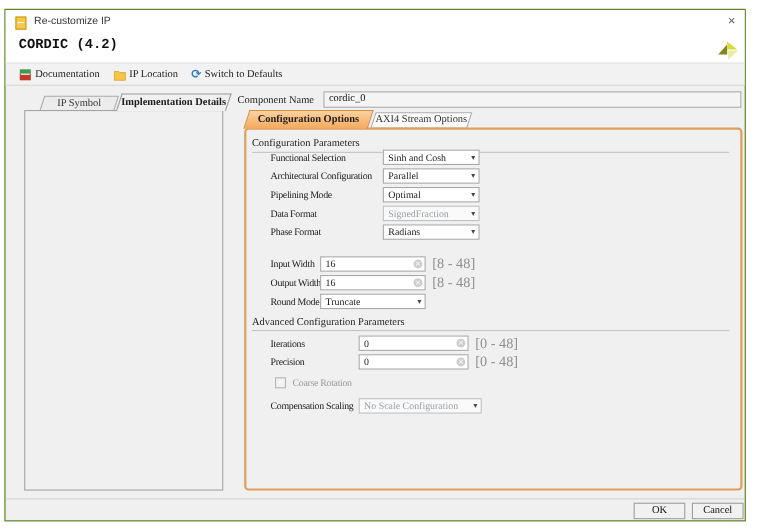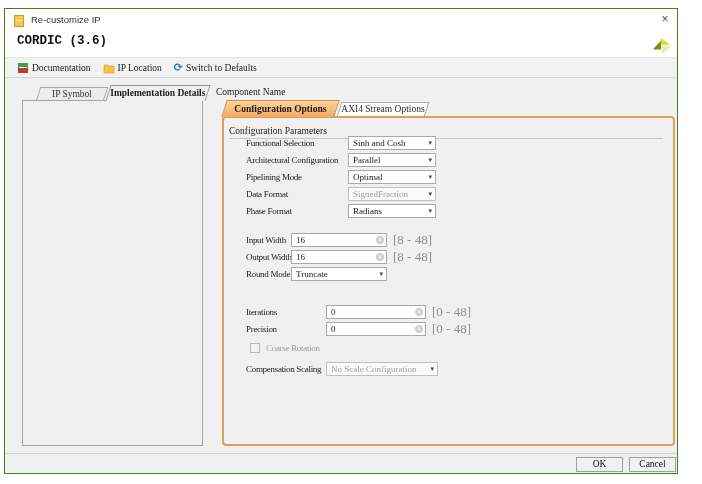--- a/index.html
+++ b/index.html
@@ -69,21 +69,21 @@
 </head>
 <body>
 
 <div id="window">
   <div class="abs white-top"></div>
 
   <div class="abs tb-icon"></div>
   <div class="abs tb-title">Re-customize IP</div>
   <div class="abs close-btn">×</div>
 
-  <div class="abs product-title">CORDIC (3.6)</div>
+  <div class="abs product-title">CORDIC (4.2)</div>
   <svg class="abs logo" viewBox="0 0 24 24">
     <polygon points="2,17 11,7 11,17" fill="#83861c"></polygon>
     <polygon points="11,4 21,12 11,12" fill="#d7dd3c"></polygon>
     <polygon points="12,13 22,13 12,22" fill="#e9eda4"></polygon>
   </svg>
 
   <div class="abs toolbar">
     <div class="tool-item">
       <svg class="tool-icon" viewBox="0 0 12 12">
         <rect x="1" y="1" width="10" height="4" fill="#3a9e4e"></rect>
@@ -136,20 +136,21 @@
   <span class="abs lp-text lp-underline" style="left:37px;top:252px;">Transaction</span>
   <span class="abs lp-text lp-underline" style="left:96px;top:252px;">Field</span>
   <span class="abs lp-text lp-underline" style="left:150px;top:252px;">Type</span>
   <span class="abs lp-text" style="left:37px;top:266px;">0</span>
   <span class="abs lp-text" style="left:96px;top:266px;">IMAG(31:16)</span>
   <span class="abs lp-text" style="left:150px;top:266px;">fix16_14</span>
   <span class="abs lp-text" style="left:96px;top:279px;">REAL(15:0)</span>
   <span class="abs lp-text" style="left:150px;top:279px;">fix16_14</span>
 
   <span class="abs comp-label">Component Name</span>
+  <div class="abs comp-input">cordic_0</div>
 
   <div class="abs rtab active-r">
     <span class="lab">Configuration Options</span>
   </div>
   <div class="abs rtab inactive-r">
     <span class="lab">AXI4 Stream Options</span>
   </div>
 
   <div class="abs orange-box"></div>
 
@@ -199,20 +200,21 @@
     <span class="clear-ic">×</span>
   </div>
   <span class="abs range-lab" style="left:388px;top:241px;">[8 - 48]</span>
 
   <span class="abs ctl-label" style="left:241px;top:258px;">Round Mode</span>
   <div class="abs dropdown" style="left:286px;top:258px;width:96px;">
     <span>Truncate</span>
     <span class="arrow">▾</span>
   </div>
 
+  <div class="abs sec-heading" style="left:224px;top:279px;width:434px;">Advanced Configuration Parameters</div>
 
   <span class="abs ctl-label" style="left:241px;top:296px;">Iterations</span>
   <div class="abs txt-input" style="left:321px;top:296px;width:100px;">
     <span>0</span>
     <span class="clear-ic">×</span>
   </div>
   <span class="abs range-lab" style="left:427px;top:296px;">[0 - 48]</span>
 
   <span class="abs ctl-label" style="left:241px;top:313px;">Precision</span>
   <div class="abs txt-input" style="left:321px;top:313px;width:100px;">

